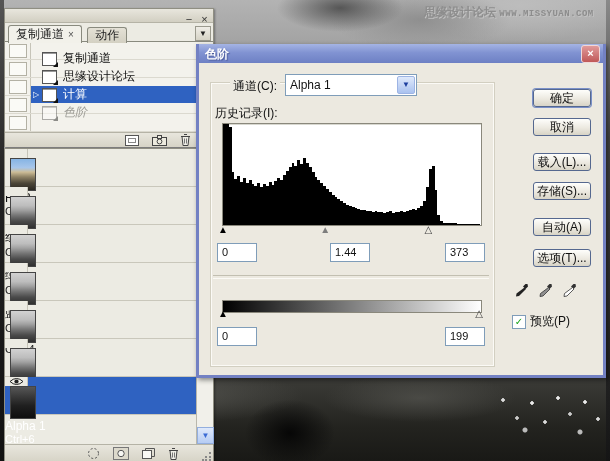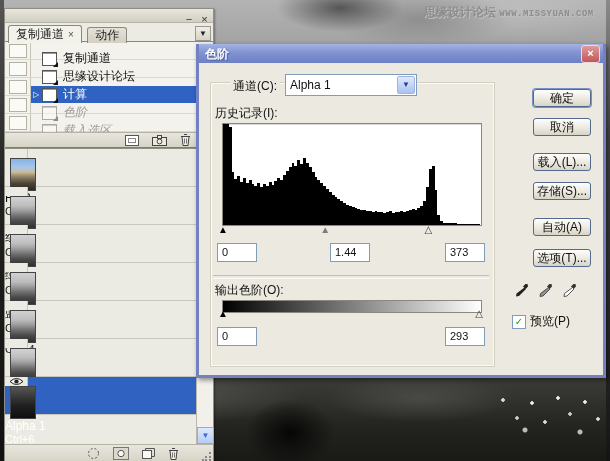--- a/index.html
+++ b/index.html
@@ -227,25 +227,20 @@
       <span class="h-ptr"></span>
       <span class="h-icon"></span>
       <span class="h-label">色阶</span>
     </div>
   </div>
 
   <div class="h-row disabled">
     <div class="h-well">
           <span class="well"></span>
         </div>
-    <div class="h-main">
-      <span class="h-ptr"></span>
-      <span class="h-icon"></span>
-      <span class="h-label">载入选区</span>
-    </div>
   </div>
 </div>
   <div id="history-bottom">
     <span class="mini-icon">
       <svg width="14" height="11">
           <rect x="0.5" y="0.5" width="13" height="10" fill="#fff" stroke="#555"></rect>
           <rect x="3.5" y="3.5" width="7" height="4" fill="none" stroke="#888"></rect>
         </svg>
     </span>
     <span class="mini-icon">
@@ -496,30 +491,29 @@
       <span class="slider gray" id="in-slider-gray" style="left: 103.2px;">▲</span>
       <span class="slider white" id="in-slider-white" style="left: 206.4px;">△</span>
     </div>
 
     <div class="lev-box" id="in-box-shadow">0</div>
     <div class="lev-box" id="in-box-mid">1.44</div>
     <div class="lev-box" id="in-box-high">373</div>
 
     <div class="abs" id="section-sep"></div>
 
-    <span class="abs" id="output-label">输出色阶(O):</span>
     <div class="abs" id="gradient-bar"></div>
 
     <div class="abs slider-track" id="out-sliders">
       <span class="slider black" id="out-slider-black" style="left: 1px;">▲</span>
       <span class="slider white" id="out-slider-white" style="left: 257px;">△</span>
     </div>
 
     <div class="lev-box" id="out-box-shadow">0</div>
-    <div class="lev-box" id="out-box-high">293</div>
+    <div class="lev-box" id="out-box-high">199</div>
 
     <div class="dlg-btn default" id="btn-ok">确定</div>
     <div class="dlg-btn" id="btn-cancel">取消</div>
     <div class="dlg-btn" id="btn-load">载入(L)...</div>
     <div class="dlg-btn" id="btn-save">存储(S)...</div>
     <div class="dlg-btn" id="btn-auto">自动(A)</div>
     <div class="dlg-btn" id="btn-options">选项(T)...</div>
 
     <div class="abs" id="droppers">
       <span>

